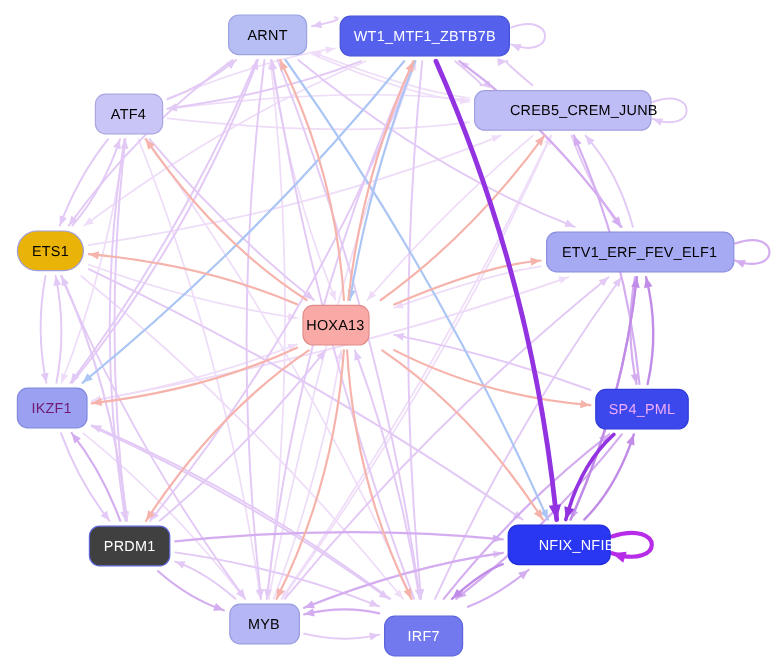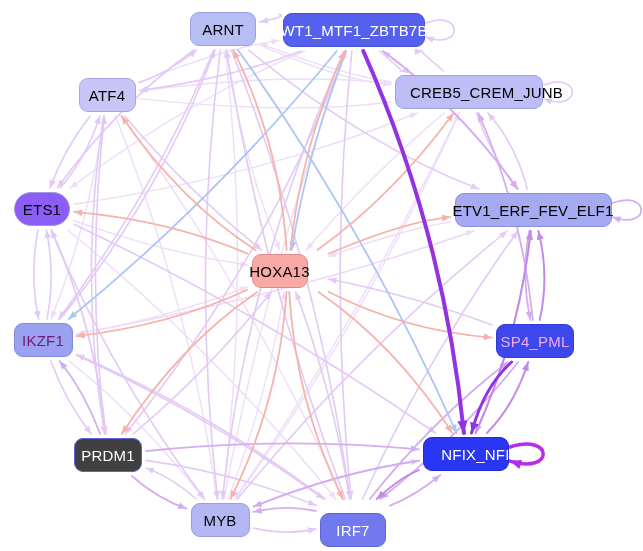--- a/index.html
+++ b/index.html
@@ -16,21 +16,21 @@
     left: 0; top: 0;
     width: 643px; height: 551px;
   }
   .node {
     position: absolute;
     display: flex;
     align-items: center;
     justify-content: center;
     border-radius: 9px;
     border: 1px solid transparent;
-    font-size: 15px;
+    font-size: 12px;
     letter-spacing: 0.2px;
     box-sizing: border-box;
     white-space: nowrap;
     cursor: pointer;
     user-select: none;
   }
 </style>
 </head>
 <body>
 
@@ -247,21 +247,21 @@
       </div>
       <div class="node" style="left: 283px; top: 13px; width: 142px; height: 34px; background: rgb(85, 96, 236); border-color: rgb(68, 80, 216); color: rgb(255, 255, 255); text-align: right;">
         <span>WT1_MTF1_ZBTB7B</span>
       </div>
       <div class="node" style="left: 78.5px; top: 78px; width: 57px; height: 34px; background: rgb(201, 198, 247); border-color: rgb(170, 166, 226); color: rgb(0, 0, 0);">
         <span>ATF4</span>
       </div>
       <div class="node" style="left: 395px; top: 75px; width: 148px; height: 34px; background: rgb(191, 189, 245); border-color: rgb(162, 160, 224); color: rgb(0, 0, 0); padding-left: 35px;">
         <span>CREB5_CREM_JUNB</span>
       </div>
-      <div class="node" style="left: 14px; top: 192px; width: 56px; height: 34px; background: #8b5cf6; border-color: rgb(158, 157, 224); color: rgb(0, 0, 0); border-radius: 17px;">
+      <div class="node" style="left: 14px; top: 192px; width: 56px; height: 34px; background: #eab308; border-color: rgb(158, 157, 224); color: rgb(0, 0, 0); border-radius: 17px;">
         <span>ETS1</span>
       </div>
       <div class="node" style="left: 454.5px; top: 193px; width: 157px; height: 34px; background: rgb(166, 170, 242); border-color: rgb(138, 142, 224); color: rgb(0, 0, 0);">
         <span>ETV1_ERF_FEV_ELF1</span>
       </div>
       <div class="node" style="left: 251.5px; top: 254px; width: 56px; height: 34px; background: rgb(249, 170, 166); border-color: rgb(224, 141, 138); color: rgb(0, 0, 0);">
         <span>HOXA13</span>
       </div>
       <div class="node" style="left: 13.5px; top: 323px; width: 59px; height: 34px; background: rgb(155, 161, 240); border-color: rgb(129, 136, 222); color: #701a75;">
         <span>IKZF1</span>

